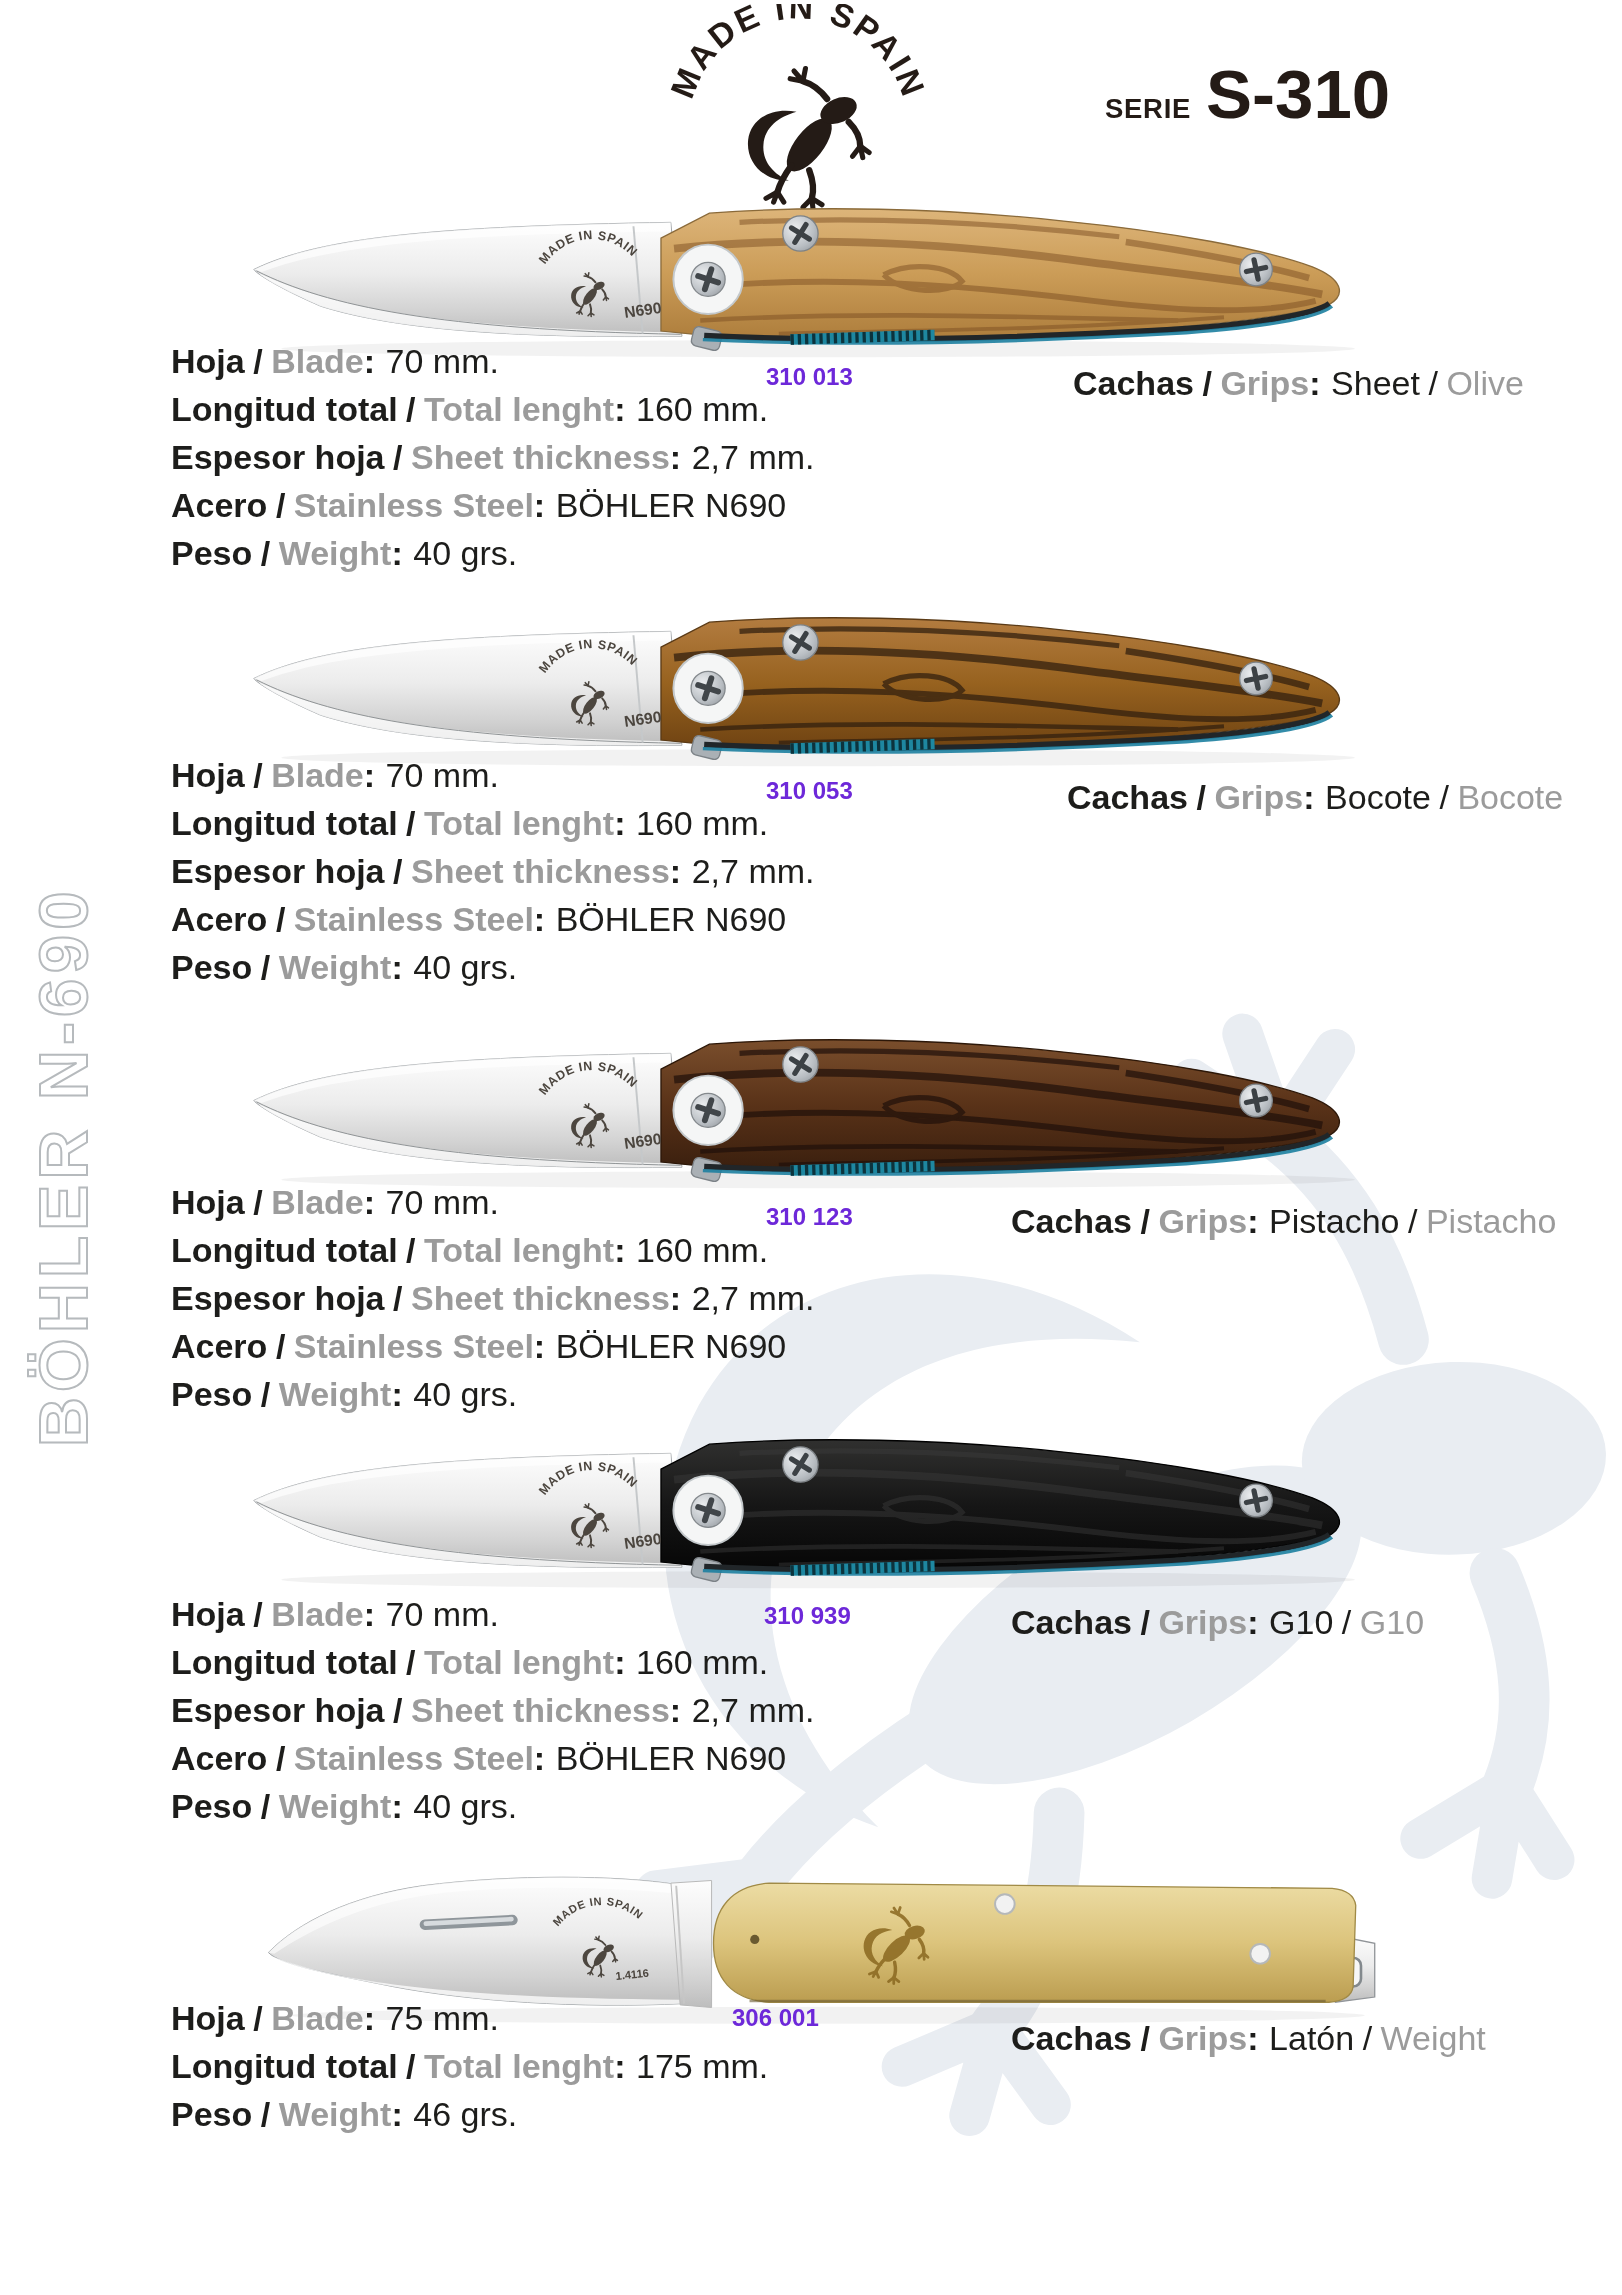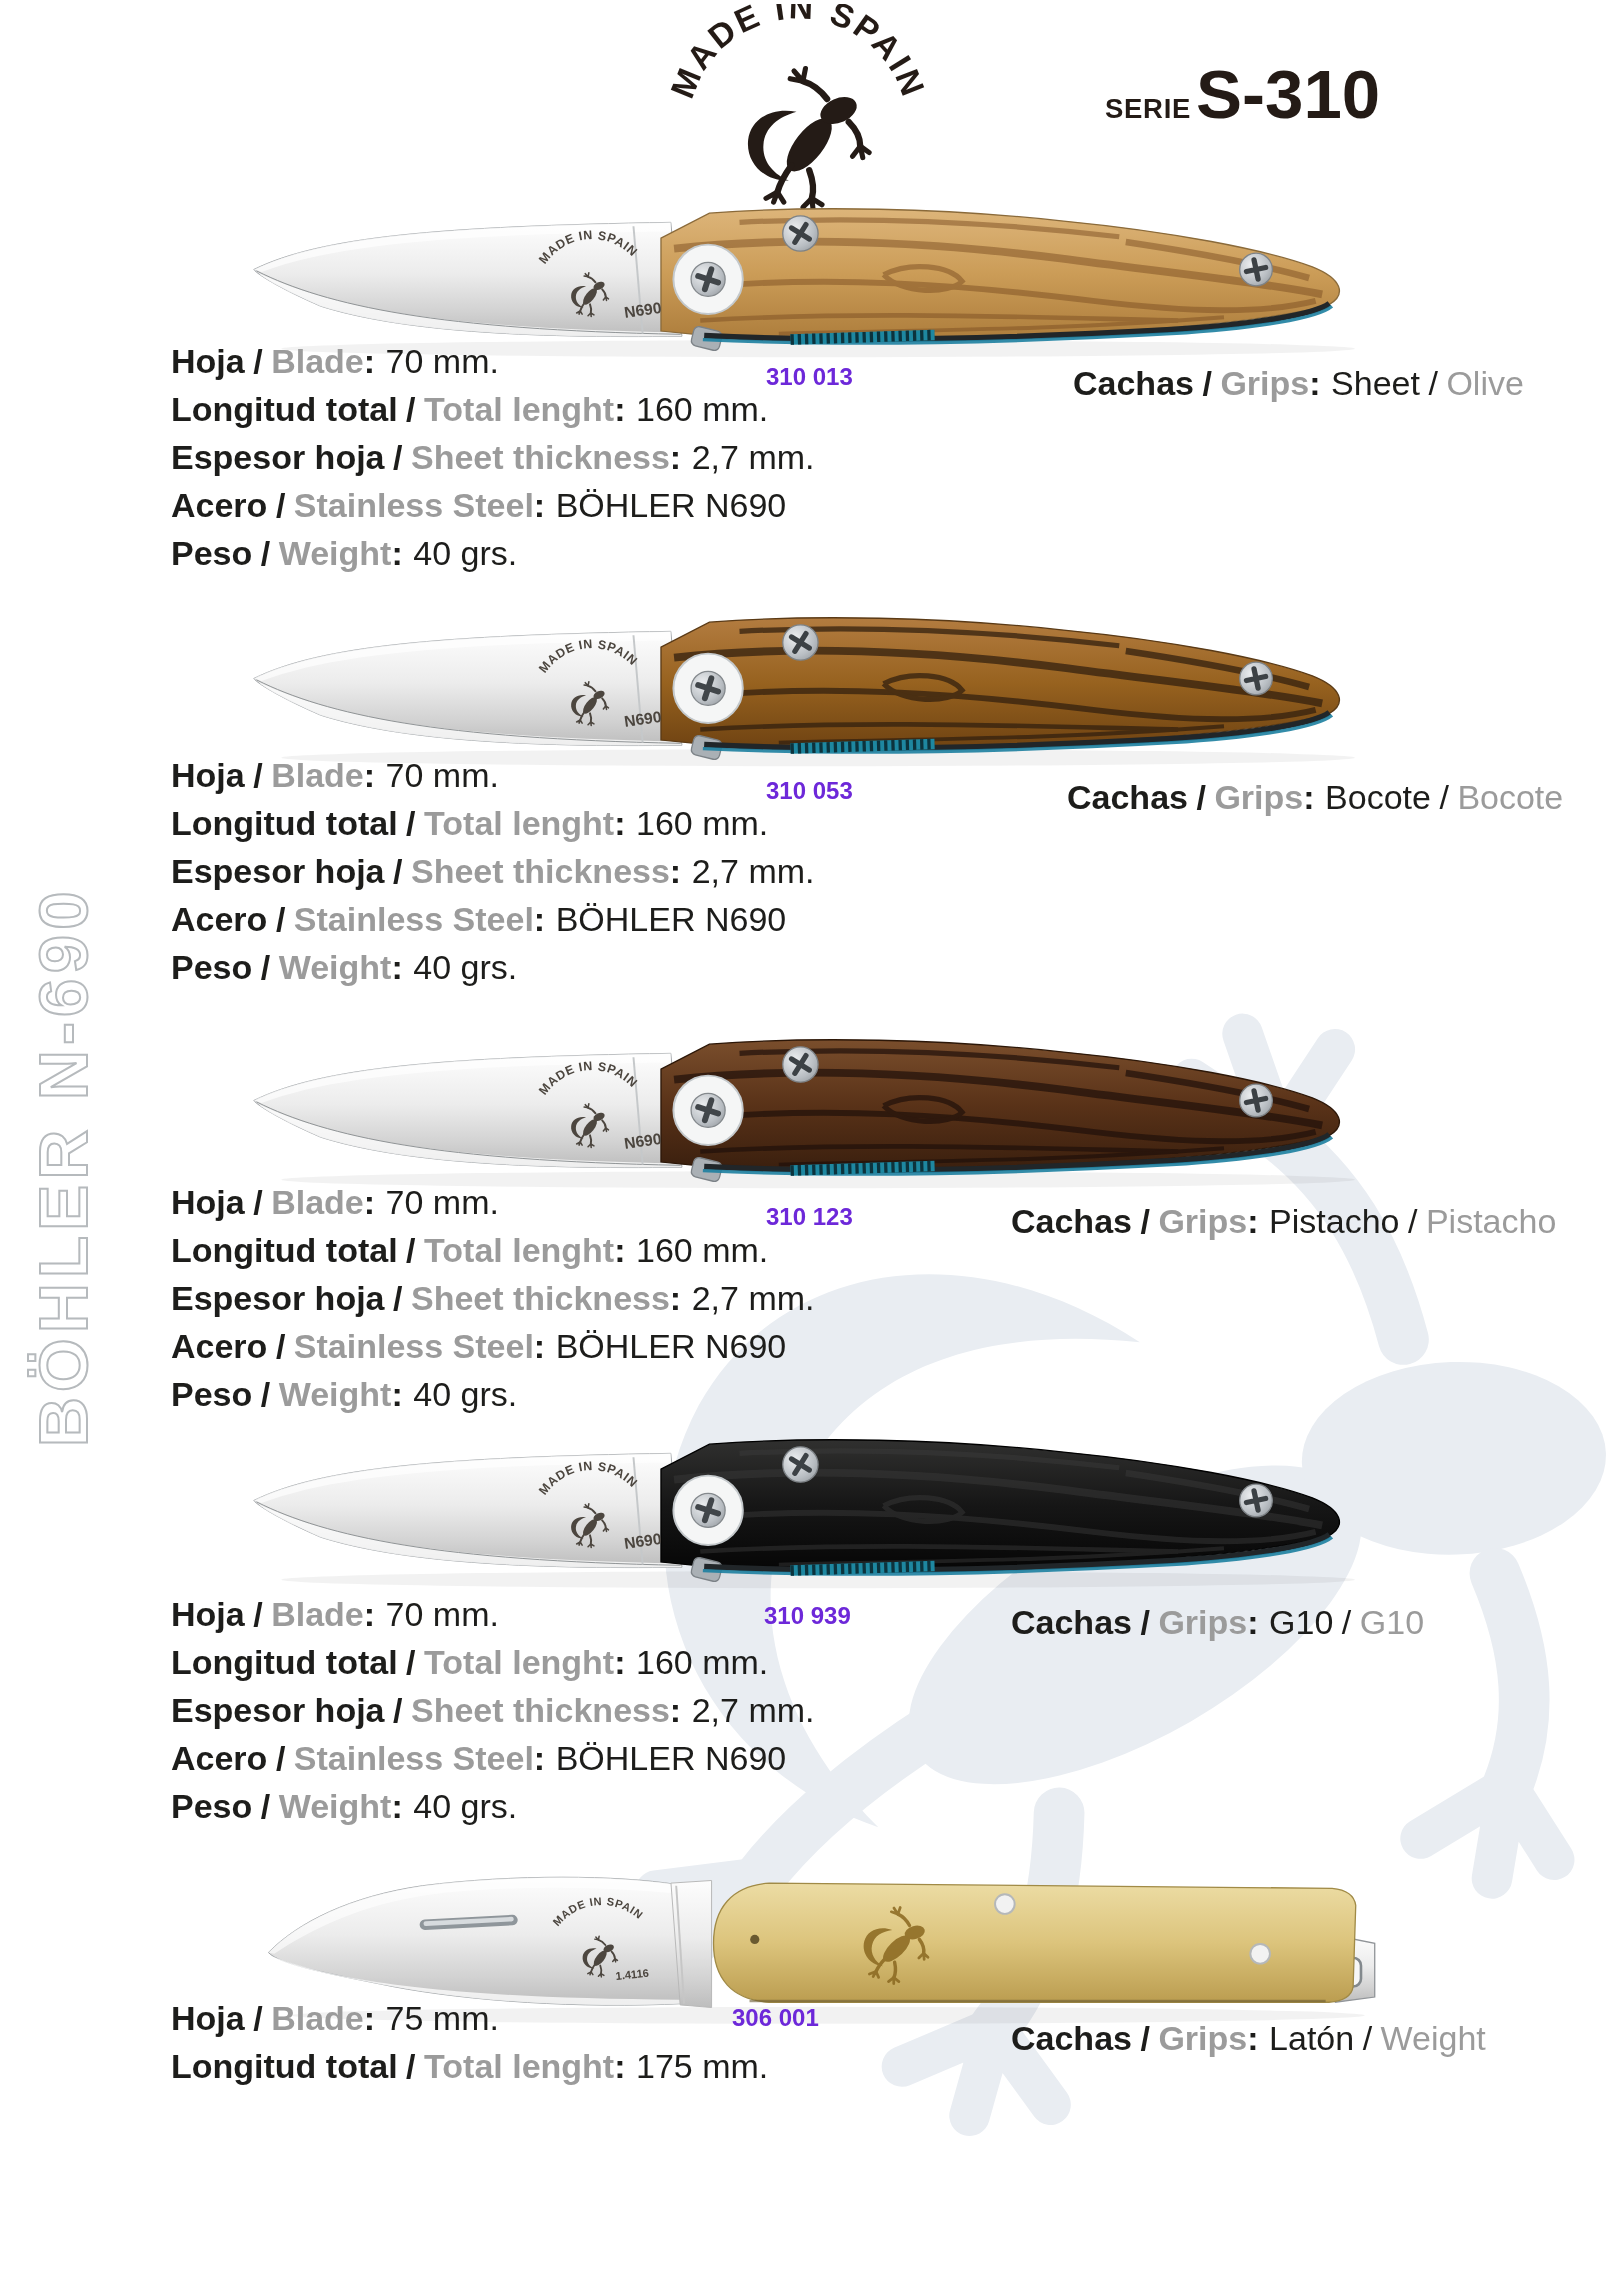--- a/index.html
+++ b/index.html
@@ -2,21 +2,21 @@
 <html style="font-size:10.5px"><head>
 <meta charset="utf-8">
 <style>
   html,body { margin:0; padding:0; background:#fff; }
   .page {
     position:relative; width:1623px; height:2295px; background:#ffffff;
     overflow:hidden; font-family:"Liberation Sans", sans-serif; color:#1d1d1b;
   }
   .abs { position:absolute; }
   
-  .series { position:absolute; left:1105px; top:55px; display:flex; align-items:baseline; gap:5px; color:#241b16; }
+  .series { position:absolute; left:1105px; top:55px; display:flex; align-items:baseline; gap:15px; color:#241b16; }
   .series .lbl { font-size:27.5px; font-weight:bold; letter-spacing:0.7px; }
   .series .val { font-size:69px; font-weight:bold; letter-spacing:0px; }
   
   .side-label {
     position:absolute; left:23.6px; top:1447px; transform-origin:0 0; transform:rotate(-90deg);
     white-space:nowrap; font-size:69px; font-weight:bold; letter-spacing:5.2px;
     color:#ffffff; -webkit-text-stroke:2px #b6babd;
   }
   
   .specs { position:absolute; left:147px;margin-left:24px; }
@@ -263,18 +263,19 @@
     <path d="M 790 32 C 733 36 705 70 705 124 C 705 178 733 210 790 214 L 1645 214 C 1668 212 1680 204 1682 190 L 1686 66 C 1684 52 1672 42 1650 40 Z" fill="url(#grad-brass)" stroke="#a08a46" stroke-width="2"></path>
     <path d="M 760 212 L 1640 212" stroke="#6b5c33" stroke-width="4" opacity="0.6"></path>
     <use href="#gecko" transform="translate(925,58) rotate(8) scale(1.05)" color="#8a6820" opacity="0.85"></use>
     <circle cx="1150" cy="64" r="15" fill="#f2f2f2" stroke="#b5b8ba" stroke-width="3"></circle>
     <circle cx="1540" cy="140" r="15" fill="#f2f2f2" stroke="#b5b8ba" stroke-width="3"></circle>
     <circle cx="768" cy="118" r="7" fill="#6a5a30"></circle>
   </svg>
   <div class="specs fg" style="top:1994px">
     <p class="spec"><span class="lb">Hoja</span><span class="lb sl">/</span><span class="lg">Blade</span><span class="lb co">:</span><span class="lv">75 mm.</span></p>
     <p class="spec"><span class="lb">Longitud total</span><span class="lb sl">/</span><span class="lg">Total lenght</span><span class="lb co">:</span><span class="lv">175 mm.</span></p>
+    <p class="spec"><span class="lb">Peso</span><span class="lb sl">/</span><span class="lg">Weight</span><span class="lb co">:</span><span class="lv">46 grs.</span></p>
   </div>
   <div class="code fg" style="left:732px;top:2004px">306 001</div>
   <div class="grips-line fg" style="left:1011px;top:2014px"><span class="lb">Cachas</span><span class="lb sl">/</span><span class="lg">Grips</span><span class="lb co">:</span><span class="lv">Latón</span><span class="lv sl">/</span><span class="gv2">Weight</span></div>
 
 </div>
 
 
 </body></html>

